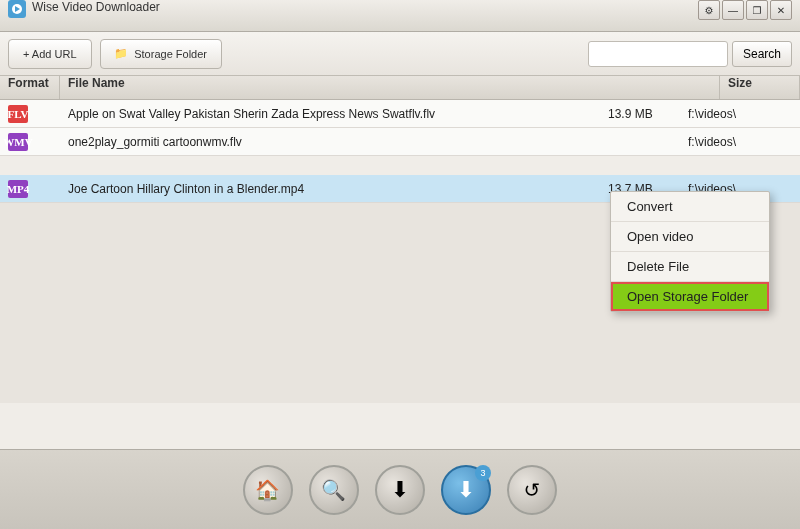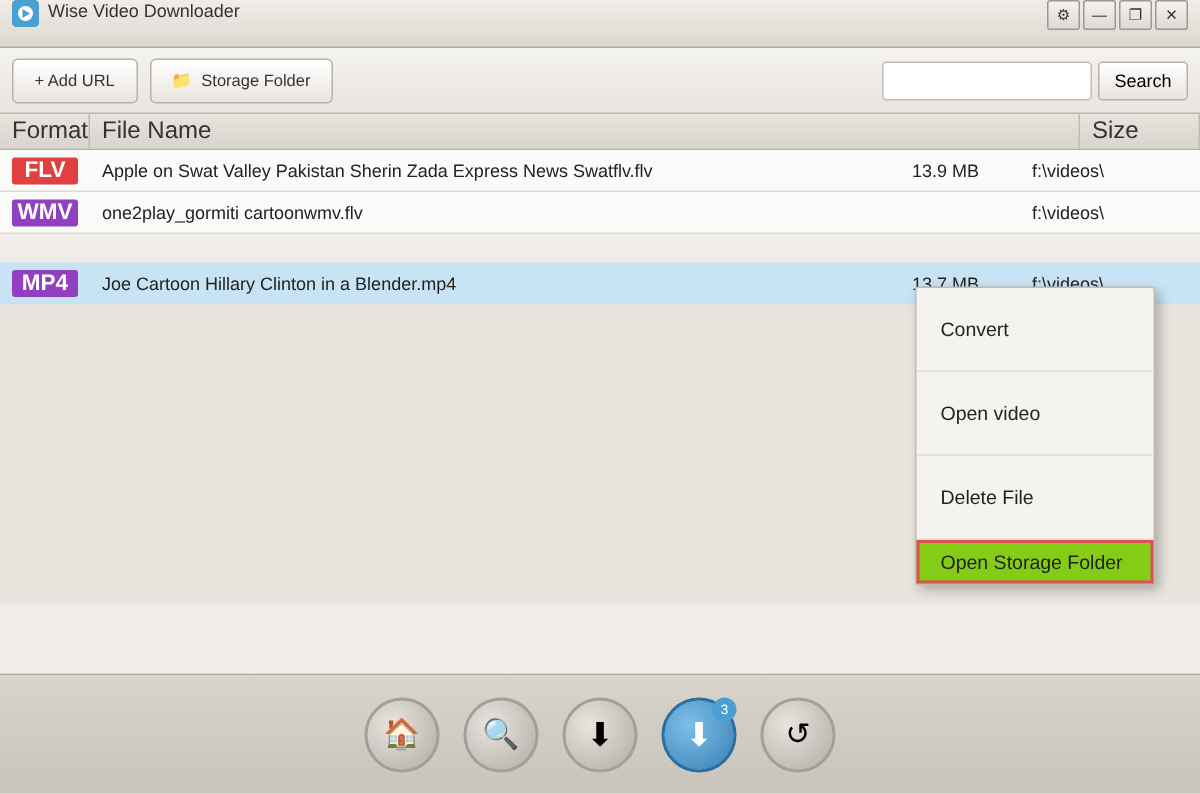--- a/index.html
+++ b/index.html
@@ -108,26 +108,26 @@
     }
     .table-header {
       display: flex;
       background: linear-gradient(to bottom, #e8e4de, #d8d4cc);
       border-bottom: 1px solid #b8b4ac;
       height: 24px;
       align-items: center;
     }
     .th {
       padding: 0 8px;
-      font-size: 16px;
+      font-size: 12px;
       color: #333;
       border-right: 1px solid #c0bcb4;
       height: 100%;
       display: flex;
-      align-items: center;
+      font-weight: bold;
     }
     .th-format { width: 60px; }
     .th-filename { flex: 1; }
     .th-size { width: 80px; }
     .th-filepath {
       width: 120px;
       border: 2px solid #e05050;
       background: #fff8f8;
     }
 
@@ -154,26 +154,27 @@
     .td-format { width: 60px; }
     .td-filename { flex: 1; }
     .td-size { width: 80px; }
     .td-filepath { width: 120px; }
 
     
     .fmt-badge {
       display: inline-flex;
       align-items: center;
       justify-content: center;
-      width: 44px;
+      width: 20px;
       height: 18px;
       border-radius: 2px;
-      font-size: 15px;
+      font-size: 11px;
       font-weight: bold;
       color: white;
+      font-family: Liberation Serif, serif;
     }
     .fmt-flv { background: #e04040; }
     .fmt-wmv { background: #9040c0; }
     .fmt-mp4 { background: #9040c0; }
 
     
     .table-empty {
       background: #e8e4de;
       height: 200px;
     }
@@ -222,21 +223,21 @@
       right: 30px;
       top: 115px;
       width: 160px;
       background: #f5f3ef;
       border: 1px solid #c0bcb4;
       box-shadow: 3px 3px 8px rgba(0,0,0,0.25);
       z-index: 100;
       border-radius: 2px;
     }
     .context-item {
-      padding: 20px 16px;
+      padding: 7px 16px;
       font-size: 13px;
       color: #222;
       cursor: pointer;
       border-bottom: 1px solid #e0dcd6;
     }
     .context-item:last-child { border-bottom: none; }
     .context-item.highlighted {
       border: 2px solid #e05050;
       background: #84cc16;
       padding: 5px 14px;

